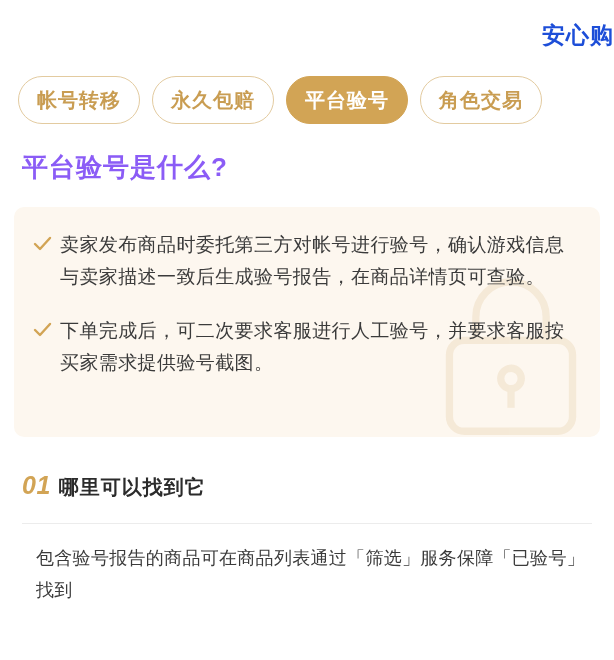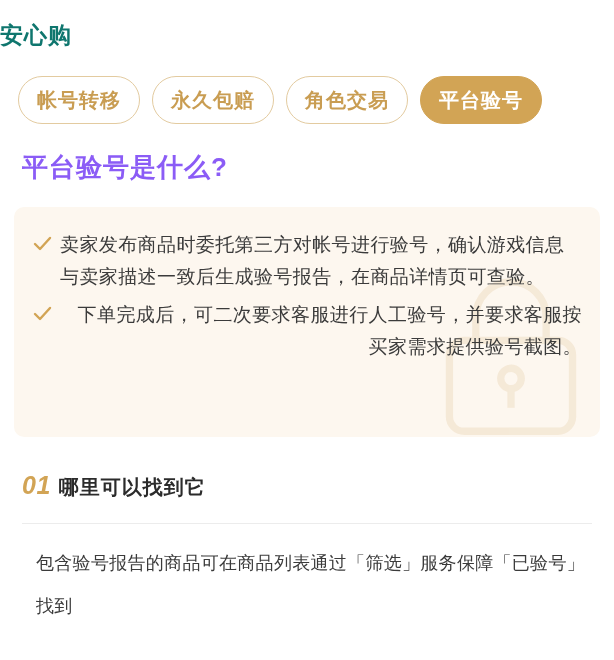--- a/index.html
+++ b/index.html
@@ -15,24 +15,24 @@
     overflow: hidden;
   }
   .page {
     position: relative;
     width: 614px;
     height: 660px;
     background: #ffffff;
     box-sizing: border-box;
   }
   .page-title {
-    text-align: left;
+    text-align: right;
     font-size: 23px;
     font-weight: bold;
-    color: #0f766e;
+    color: #1d4ed8;
     letter-spacing: 1px;
     padding-top: 18px;
     line-height: 34px;
   }
   .tabs {
     display: flex;
     gap: 12px;
     padding: 24px 0 0 18px;
     box-sizing: border-box;
   }
@@ -77,25 +77,24 @@
     top: 66px;
     width: 150px;
     height: 170px;
     opacity: 0.45;
     pointer-events: none;
   }
   .bullet-row {
     position: relative;
     display: flex;
     align-items: flex-start;
-    margin-bottom: 6px;
+    margin-bottom: 22px;
   }
   .bullet-row:last-child {
     margin-bottom: 12px;
-    text-align: right;
   }
   .check-icon {
     flex: 0 0 auto;
     width: 20px;
     height: 20px;
     margin-top: 6px;
     margin-right: 8px;
   }
   .bullet-text {
     font-size: 19px;
@@ -124,38 +123,38 @@
     color: #2b2b2b;
     letter-spacing: 1px;
   }
   .divider {
     margin: 22px 22px 0 22px;
     height: 1px;
     background: #ececec;
   }
   .body-paragraph {
     font-size: 18px;
-    line-height: 43px;
+    line-height: 32px;
     color: #3b3b3b;
     padding: 18px 24px 0 36px;
     letter-spacing: 0.3px;
   }
 </style>
 </head>
 <body>
 
 <div class="page">
 
   <div class="page-title">安心购</div>
 
   <div class="tabs">
     <div class="tab">帐号转移</div>
     <div class="tab">永久包赔</div>
+    <div class="tab active">平台验号</div>
     <div class="tab">角色交易</div>
-    <div class="tab active">平台验号</div>
   </div>
 
   <div class="section-heading">平台验号是什么?</div>
 
   <div class="info-card">
 
     <svg class="lock-watermark" viewBox="0 0 100 116">
       <rect x="8" y="46" width="84" height="62" rx="10" ry="10" fill="none" stroke="#ecd9bc" stroke-width="5"></rect>
       <path d="M26 46 V30 a24 24 0 0 1 48 0 V46" fill="none" stroke="#ecd9bc" stroke-width="5"></path>
       <circle cx="50" cy="72" r="7" fill="none" stroke="#ecd9bc" stroke-width="5"></circle>

